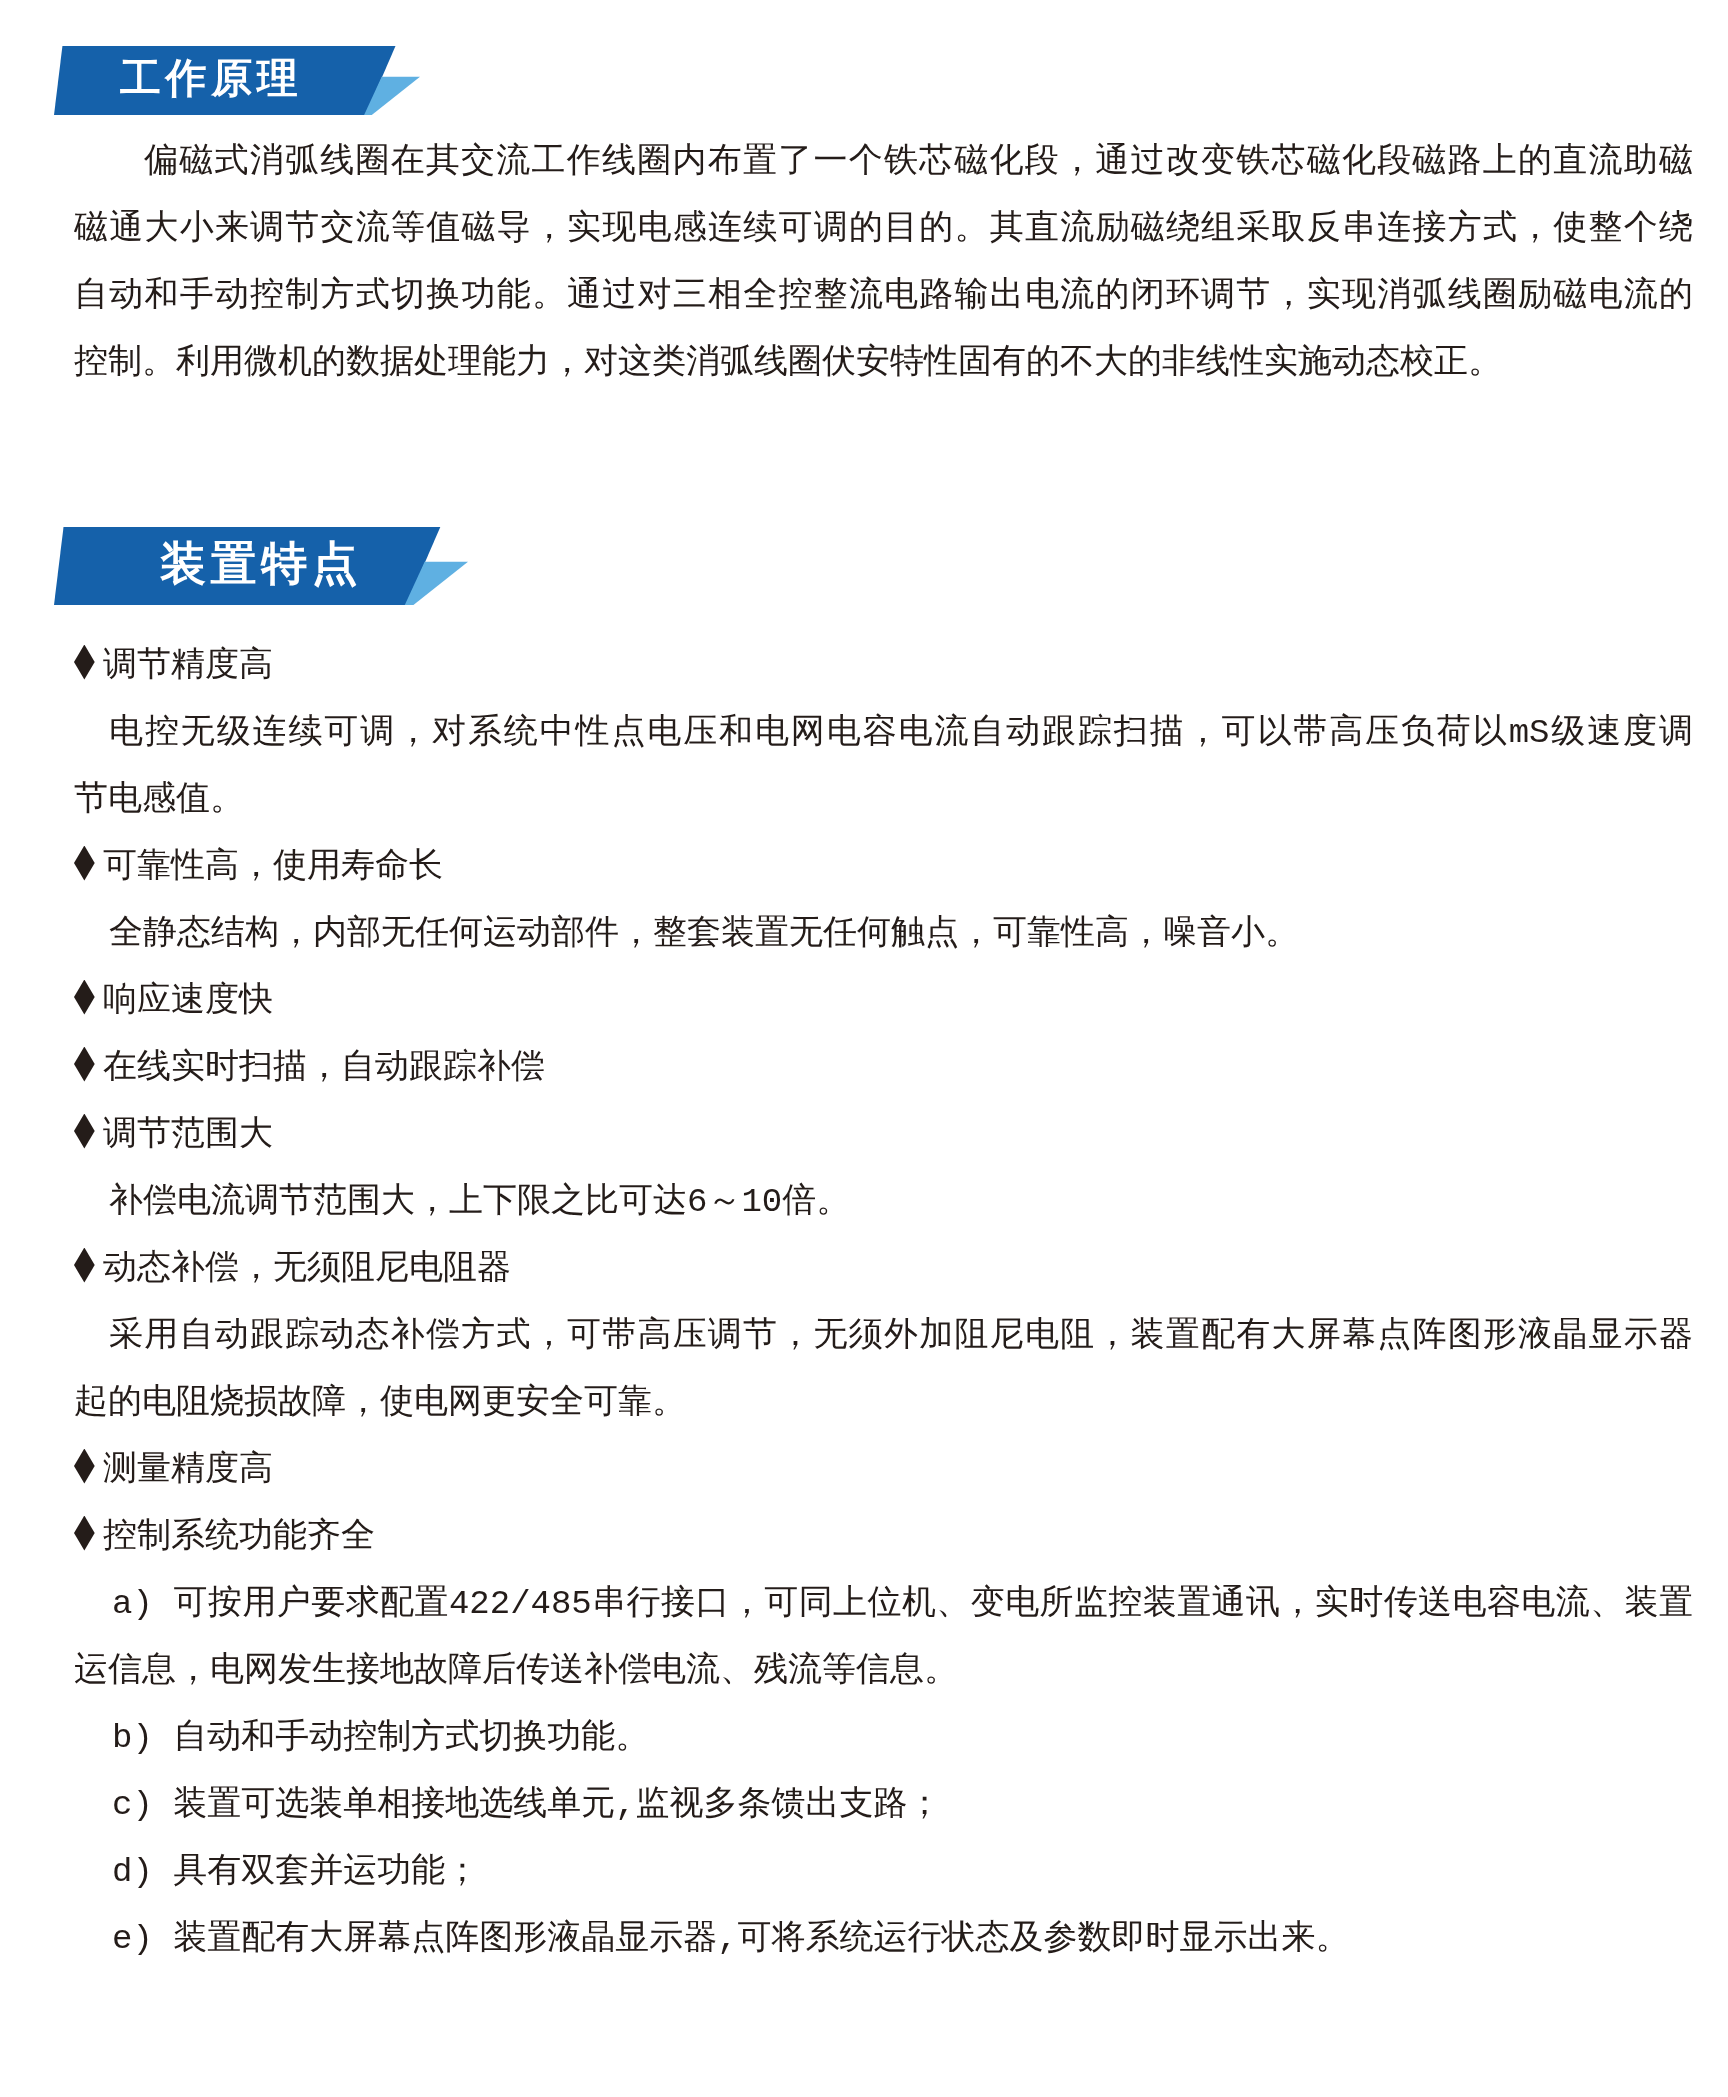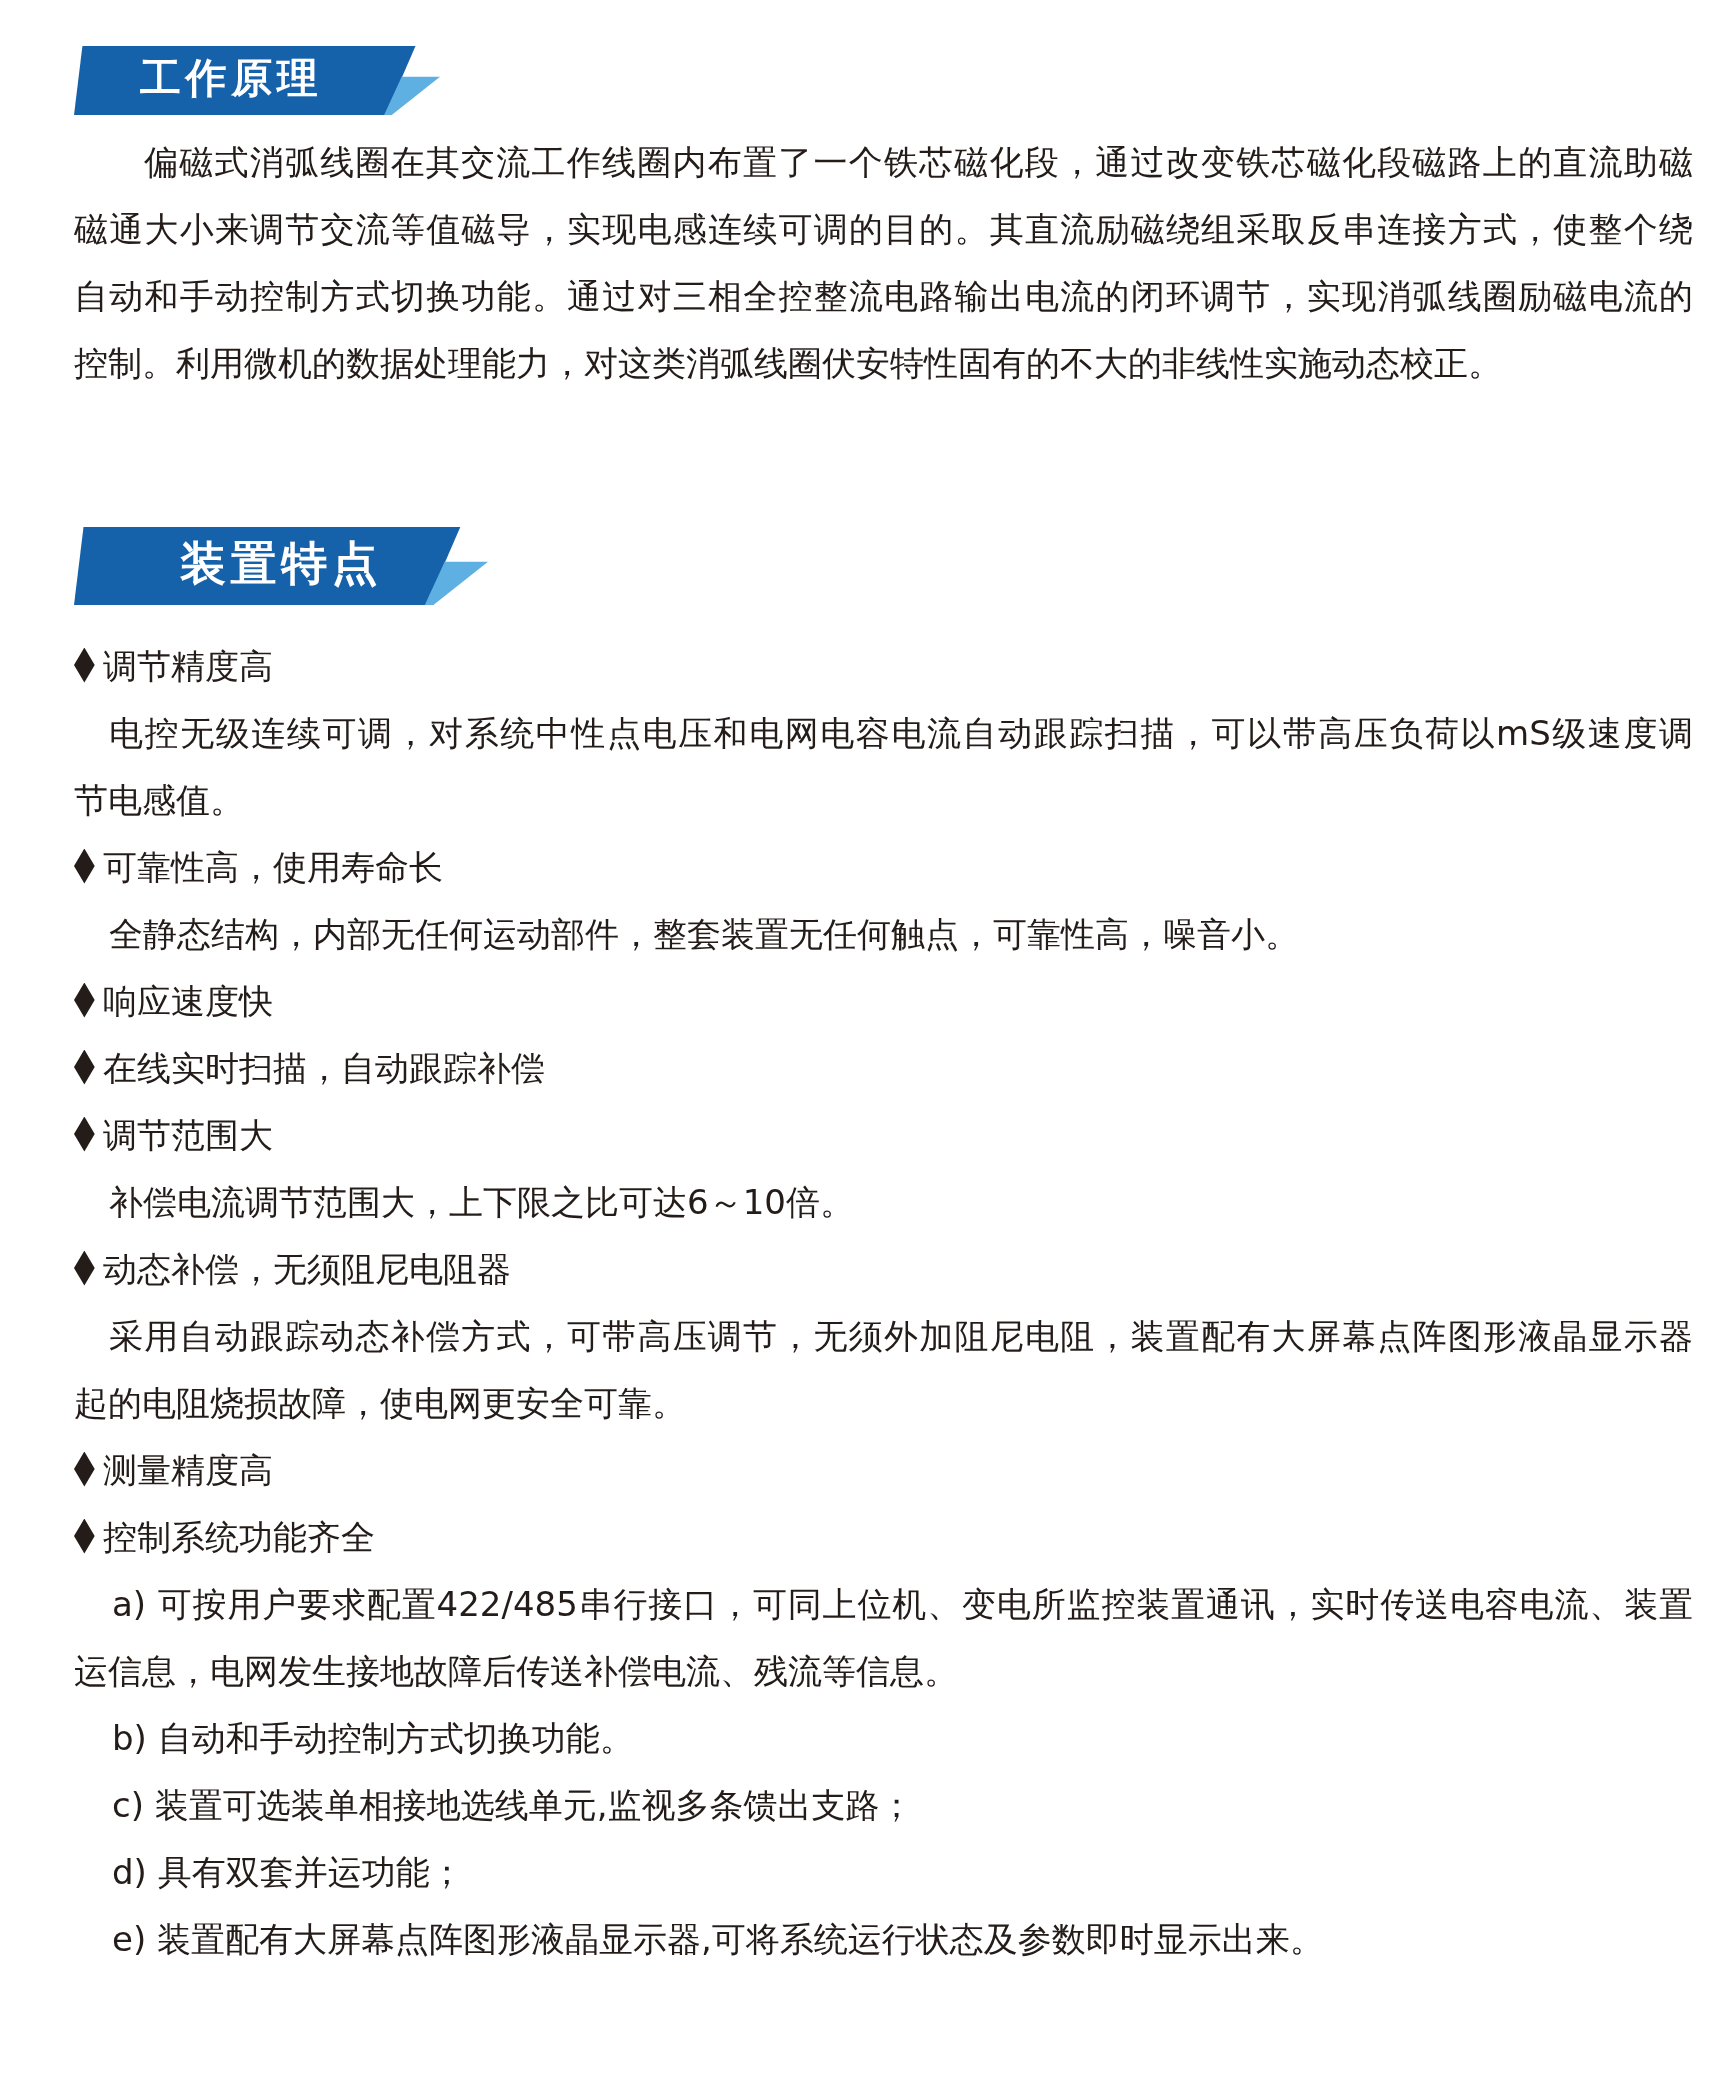--- a/index.html
+++ b/index.html
@@ -6,21 +6,21 @@
   .page{
     position:relative;
     width:1728px;
     height:2097px;
     background:#ffffff;
     overflow:hidden;
     font-family:"DejaVu Sans","Liberation Sans",sans-serif;
     color:#241c19;
   }
   
-  .banner{position:absolute;left:74px;}
+  .banner{position:absolute;left:54px;}
   .banner svg{display:block;}
   .banner .banner-title{
     position:absolute;
     left:66px;top:50%;
     transform:translateY(-54%);
     color:#ffffff;
     font-weight:bold;
     letter-spacing:4.6px;
     white-space:nowrap;
   }
@@ -31,21 +31,21 @@
   
   .textblock{
     position:absolute;
     left:74px;
     width:1619px;
     font-size:34px;
     line-height:67px;
   }
   .para{top:129px;}
   .features{top:633px;}
-  .ln{white-space:nowrap;}
+  .ln{white-space:nowrap;font-family:Liberation Mono, monospace;}
   .ln.fill{
     white-space:normal;
     text-align:justify;
     text-align-last:justify;
   }
   .ln.indent1{padding-left:70px;}
   .ln.sub{padding-left:35px;}
   .ln.letter{padding-left:38px;}
   .dm{
     display:inline-block;

